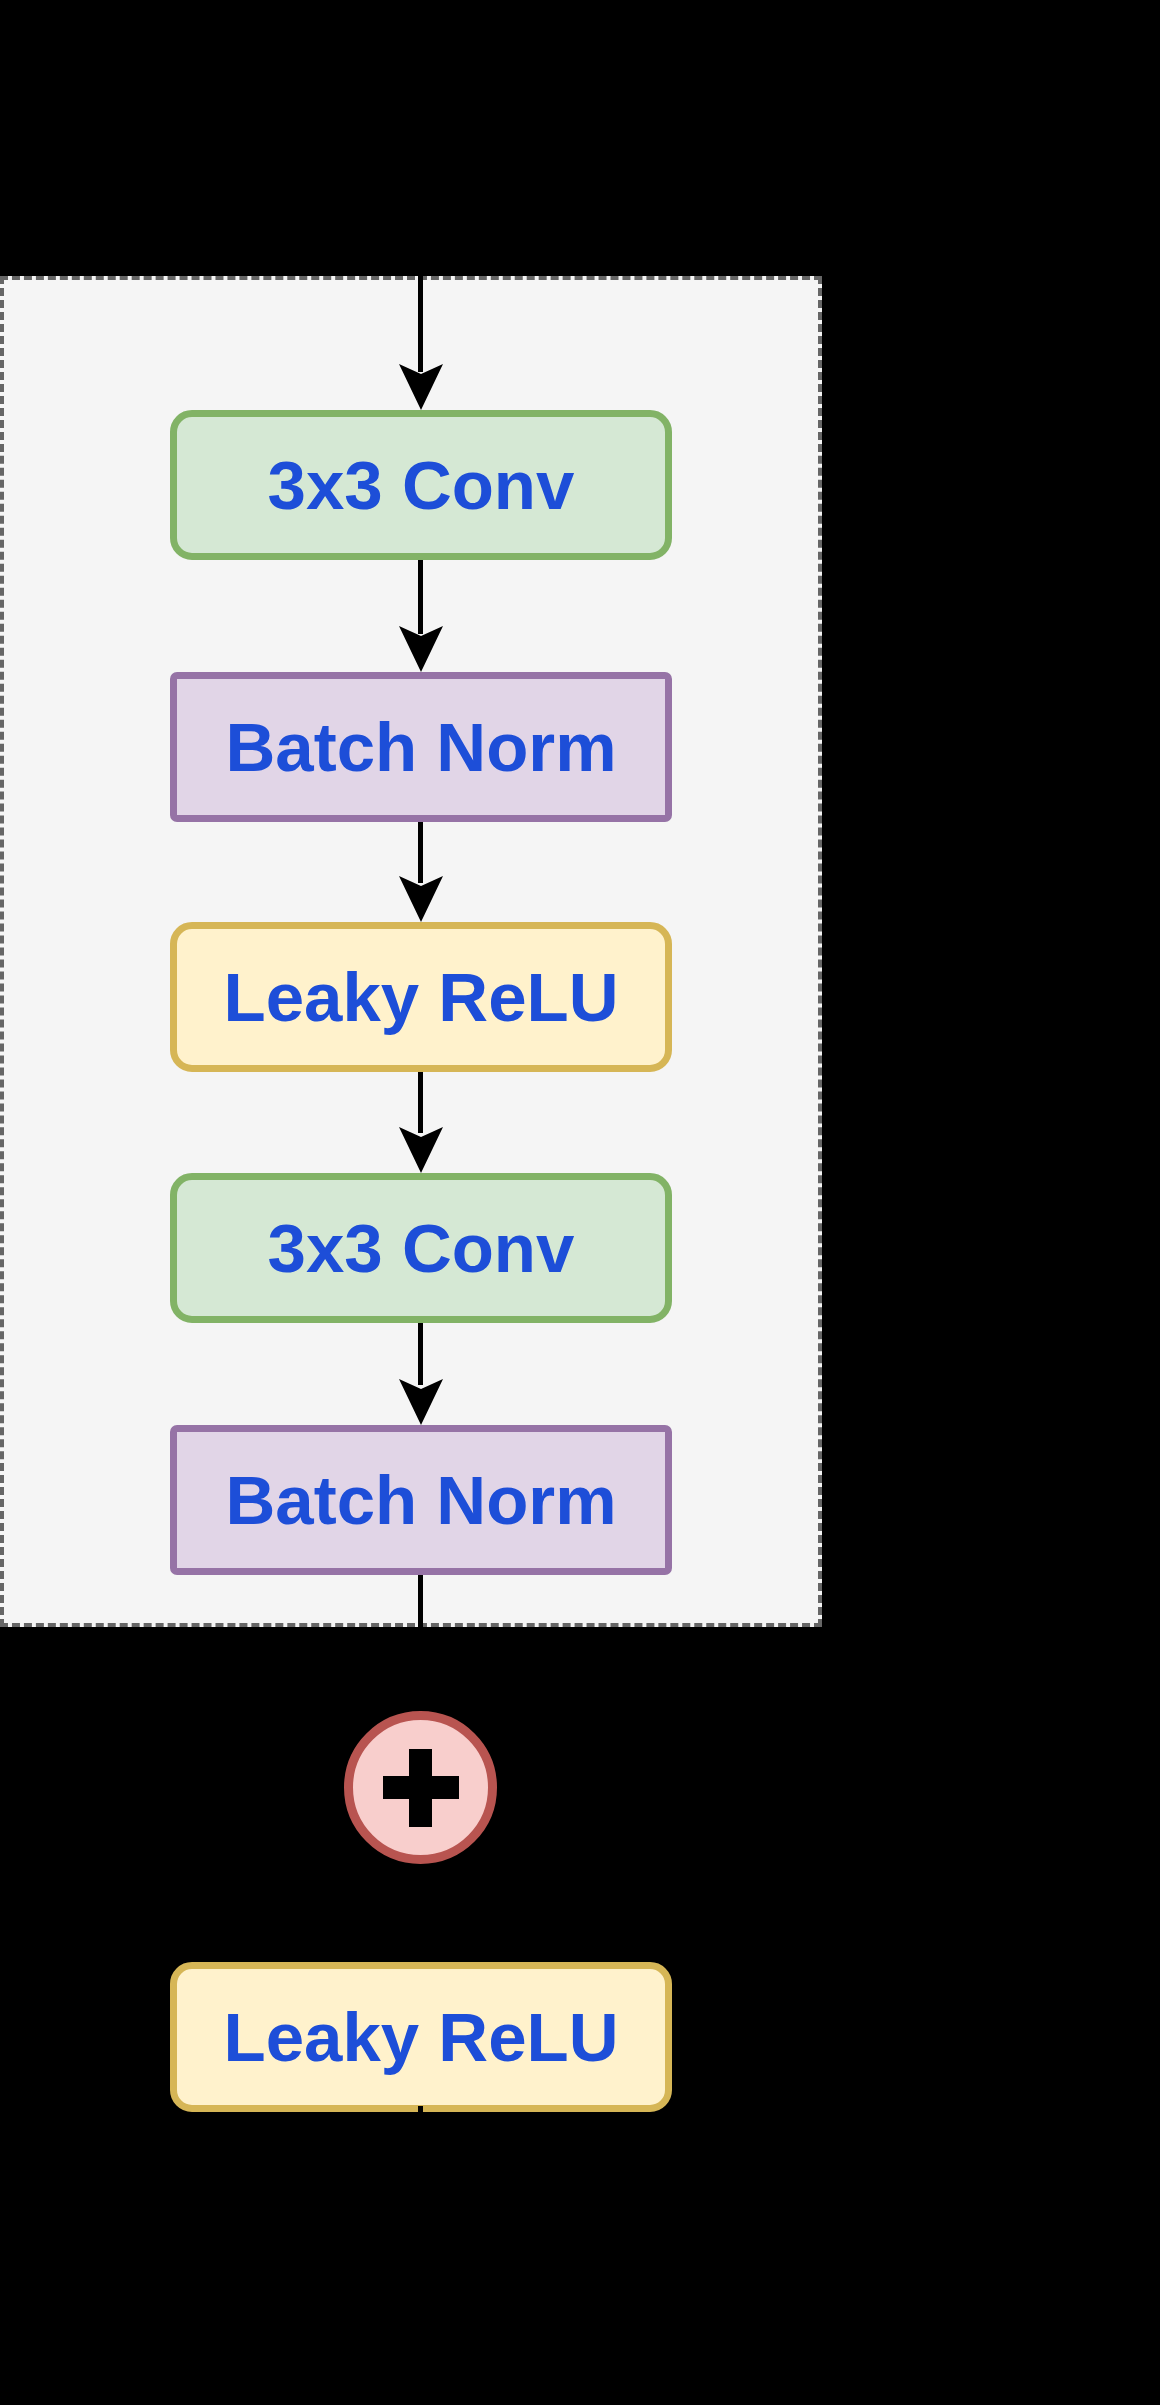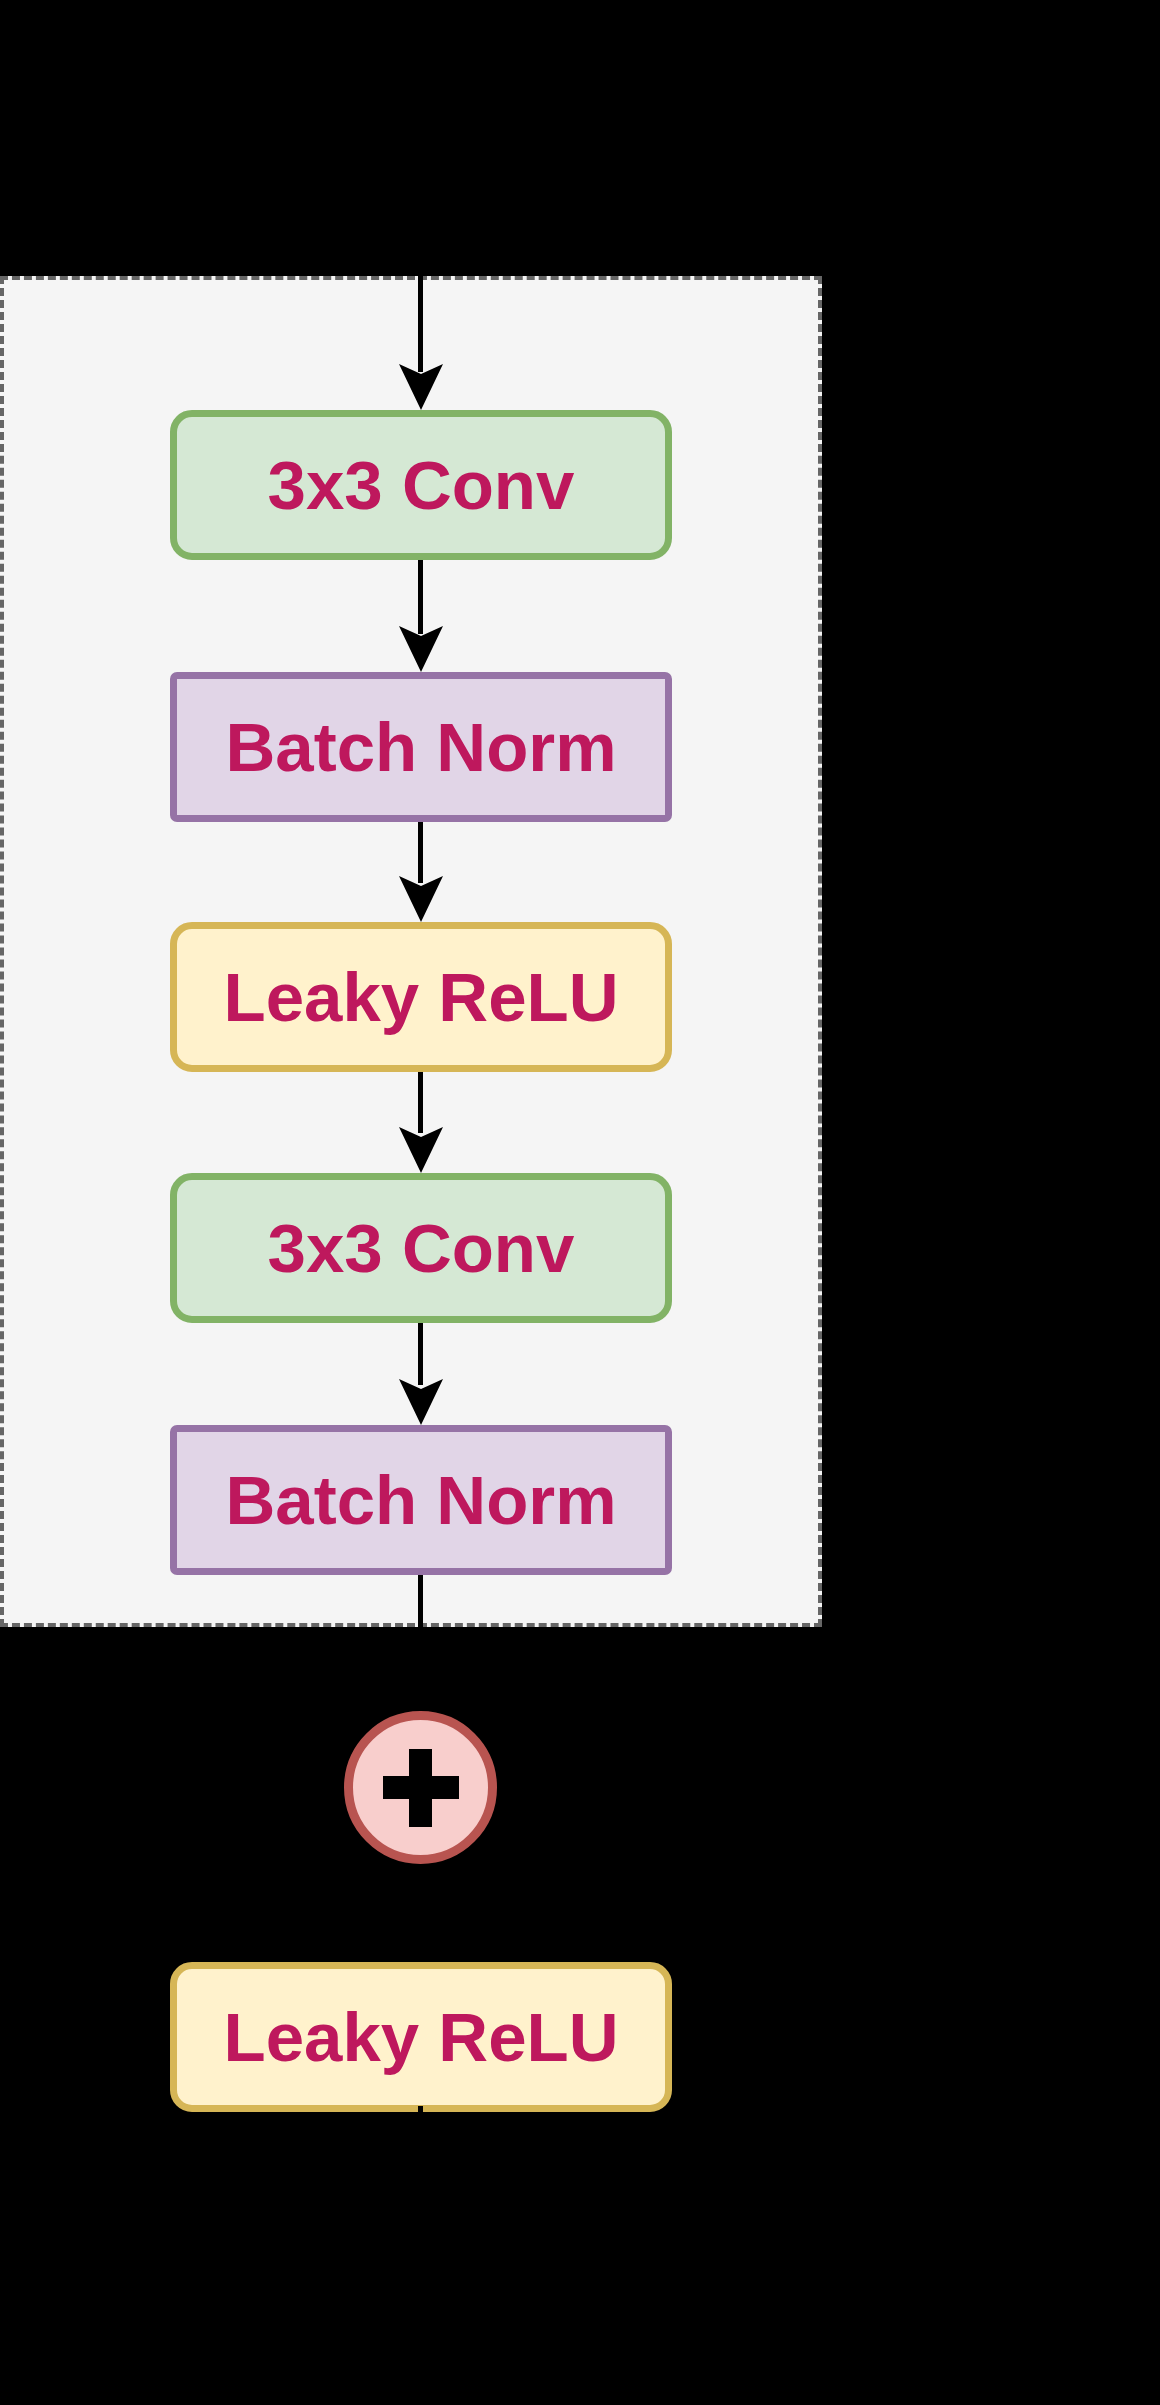--- a/index.html
+++ b/index.html
@@ -48,21 +48,21 @@
   .a3 { top: 1127px; }
   .a4 { top: 1379px; }
   
   .node {
     position: absolute;
     left: 170px; width: 502px; height: 150px;
     box-sizing: border-box;
     border-width: 7px; border-style: solid;
     border-radius: 22px;
     display: flex; align-items: center; justify-content: center;
-    font-size: 69px; font-weight: bold; color: #be185d;
+    font-size: 69px; font-weight: bold; color: #1d4ed8;
     z-index: 3;
     letter-spacing: 0px;
   }
   .conv       { background: #d5e8d4; border-color: #82b366; }
   .batch-norm { background: #e1d5e7; border-color: #9673a6; border-radius: 7px; }
   .activation { background: #fff2cc; border-color: #d6b656; }
   .n1 { top: 410px; }
   .n2 { top: 672px; }
   .n3 { top: 922px; }
   .n4 { top: 1173px; }

